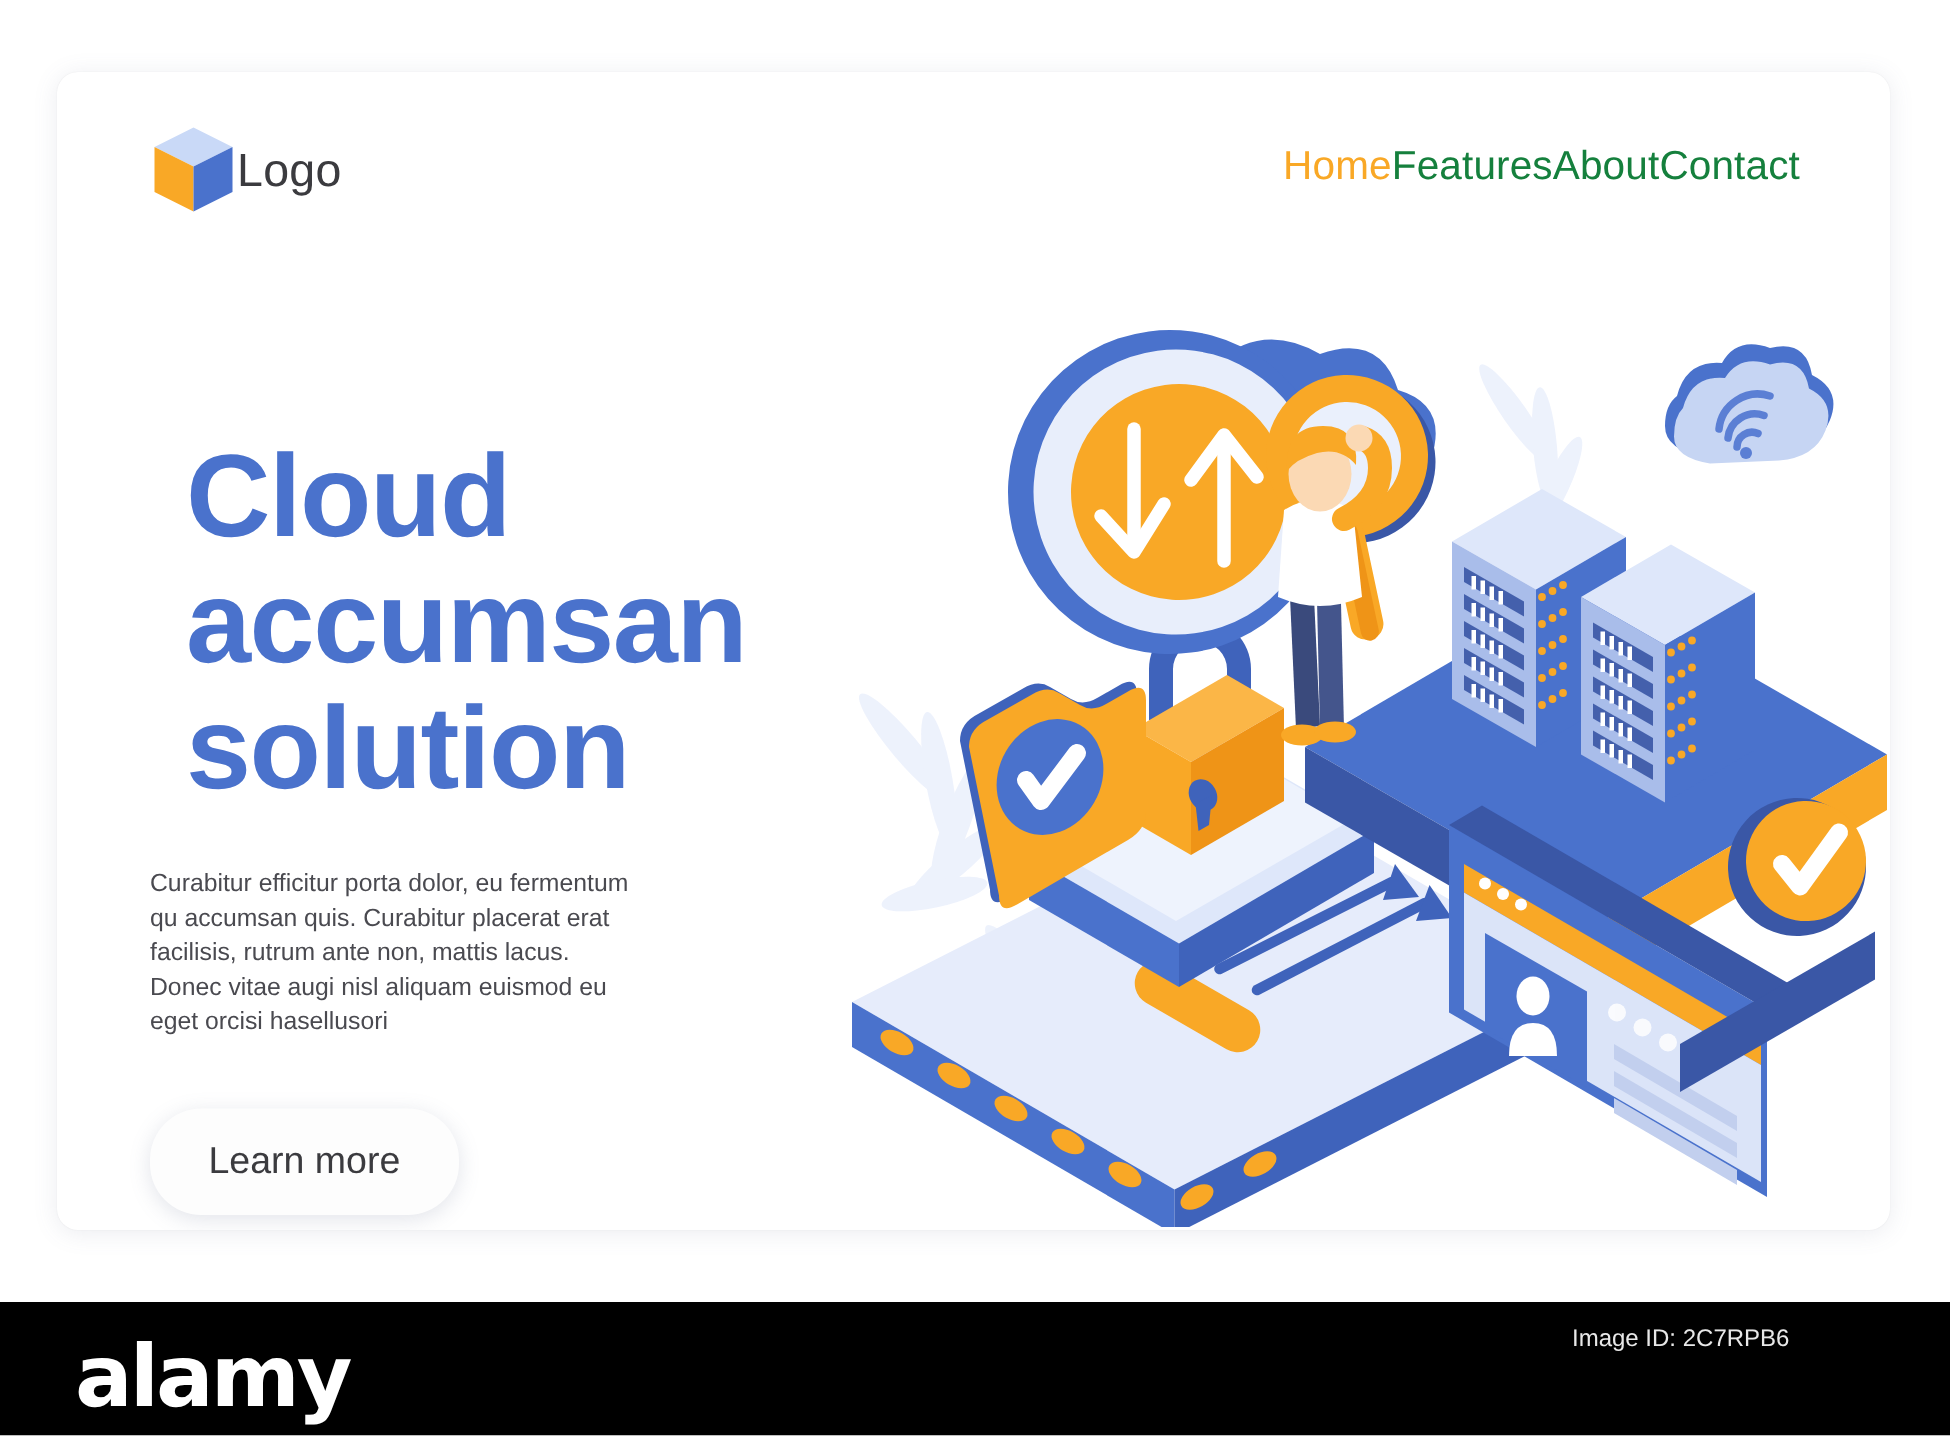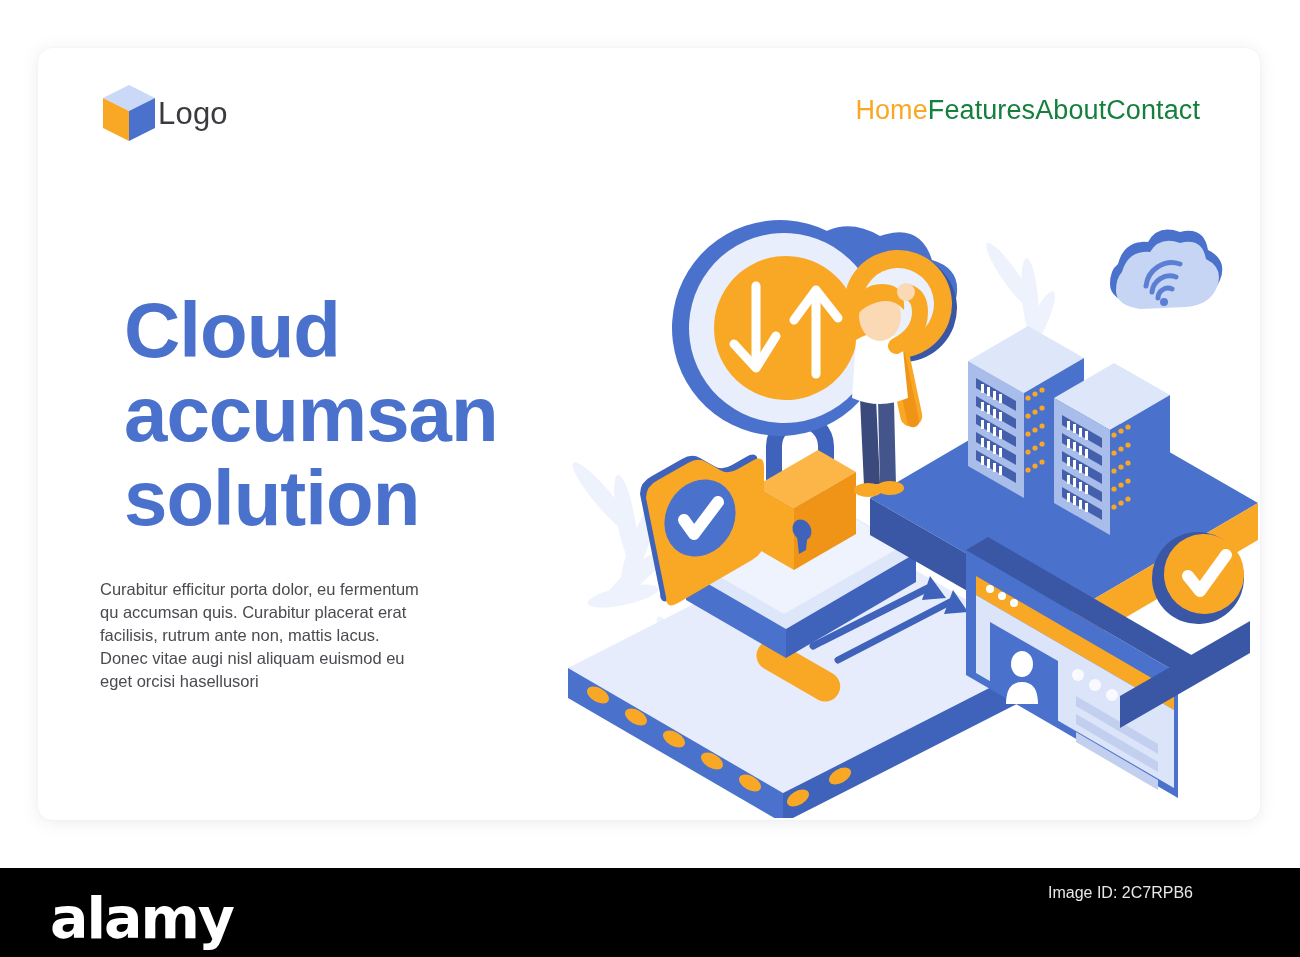--- a/index.html
+++ b/index.html
@@ -105,20 +105,21 @@
       </div>
     </div>
 
     <div id="hero-left">
       <h1 id="headline">
         <span>Cloud</span><br>
         <span>accumsan</span><br>
         <span>solution</span>
       </h1>
       <p id="subcopy">Curabitur efficitur porta dolor, eu fermentum qu accumsan quis. Curabitur placerat erat facilisis, rutrum ante non, mattis lacus. Donec vitae augi nisl aliquam euismod eu eget orcisi  hasellusori</p>
+      <button id="cta">Learn more</button>
     </div>
 
     <div id="illustration">
       <svg viewBox="0 0 760 620" xmlns="http://www.w3.org/2000/svg">
         <defs>
           <linearGradient id="gPlateTop" x1="0" y1="0" x2="1" y2="1">
             <stop offset="0%" stop-color="#eef2fc"></stop>
               <stop offset="100%" stop-color="#ccd8f4"></stop>
           </linearGradient>
           <linearGradient id="gWhite" x1="0" y1="0" x2="0" y2="1">

